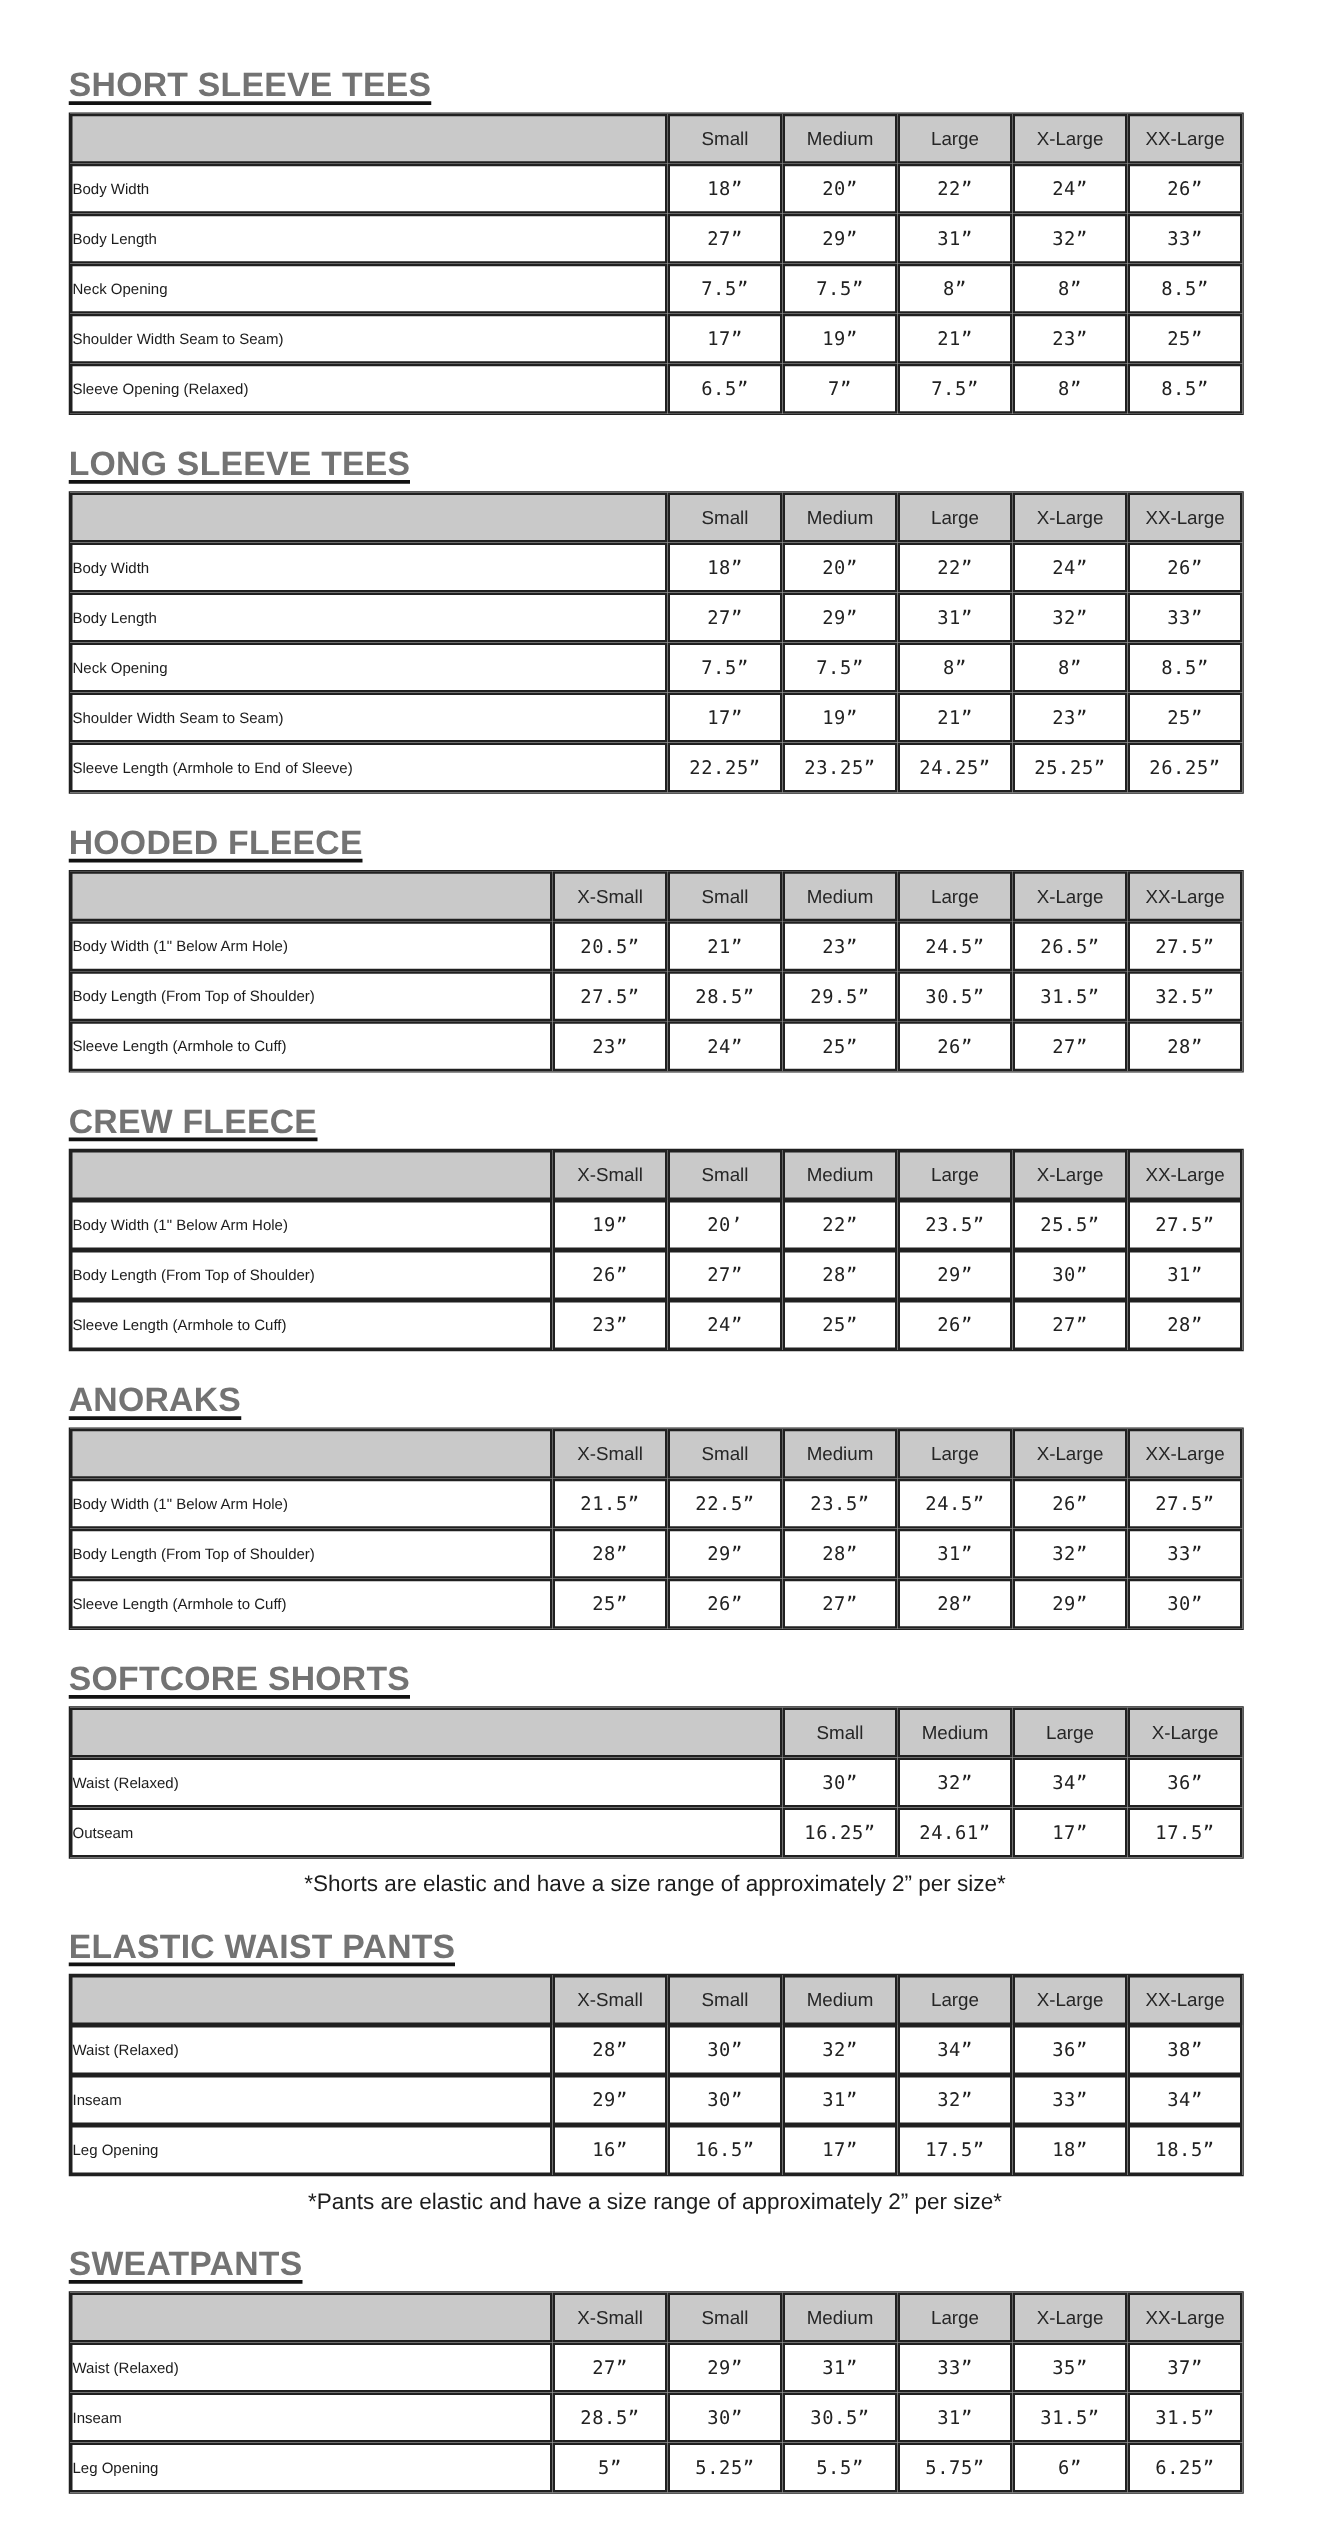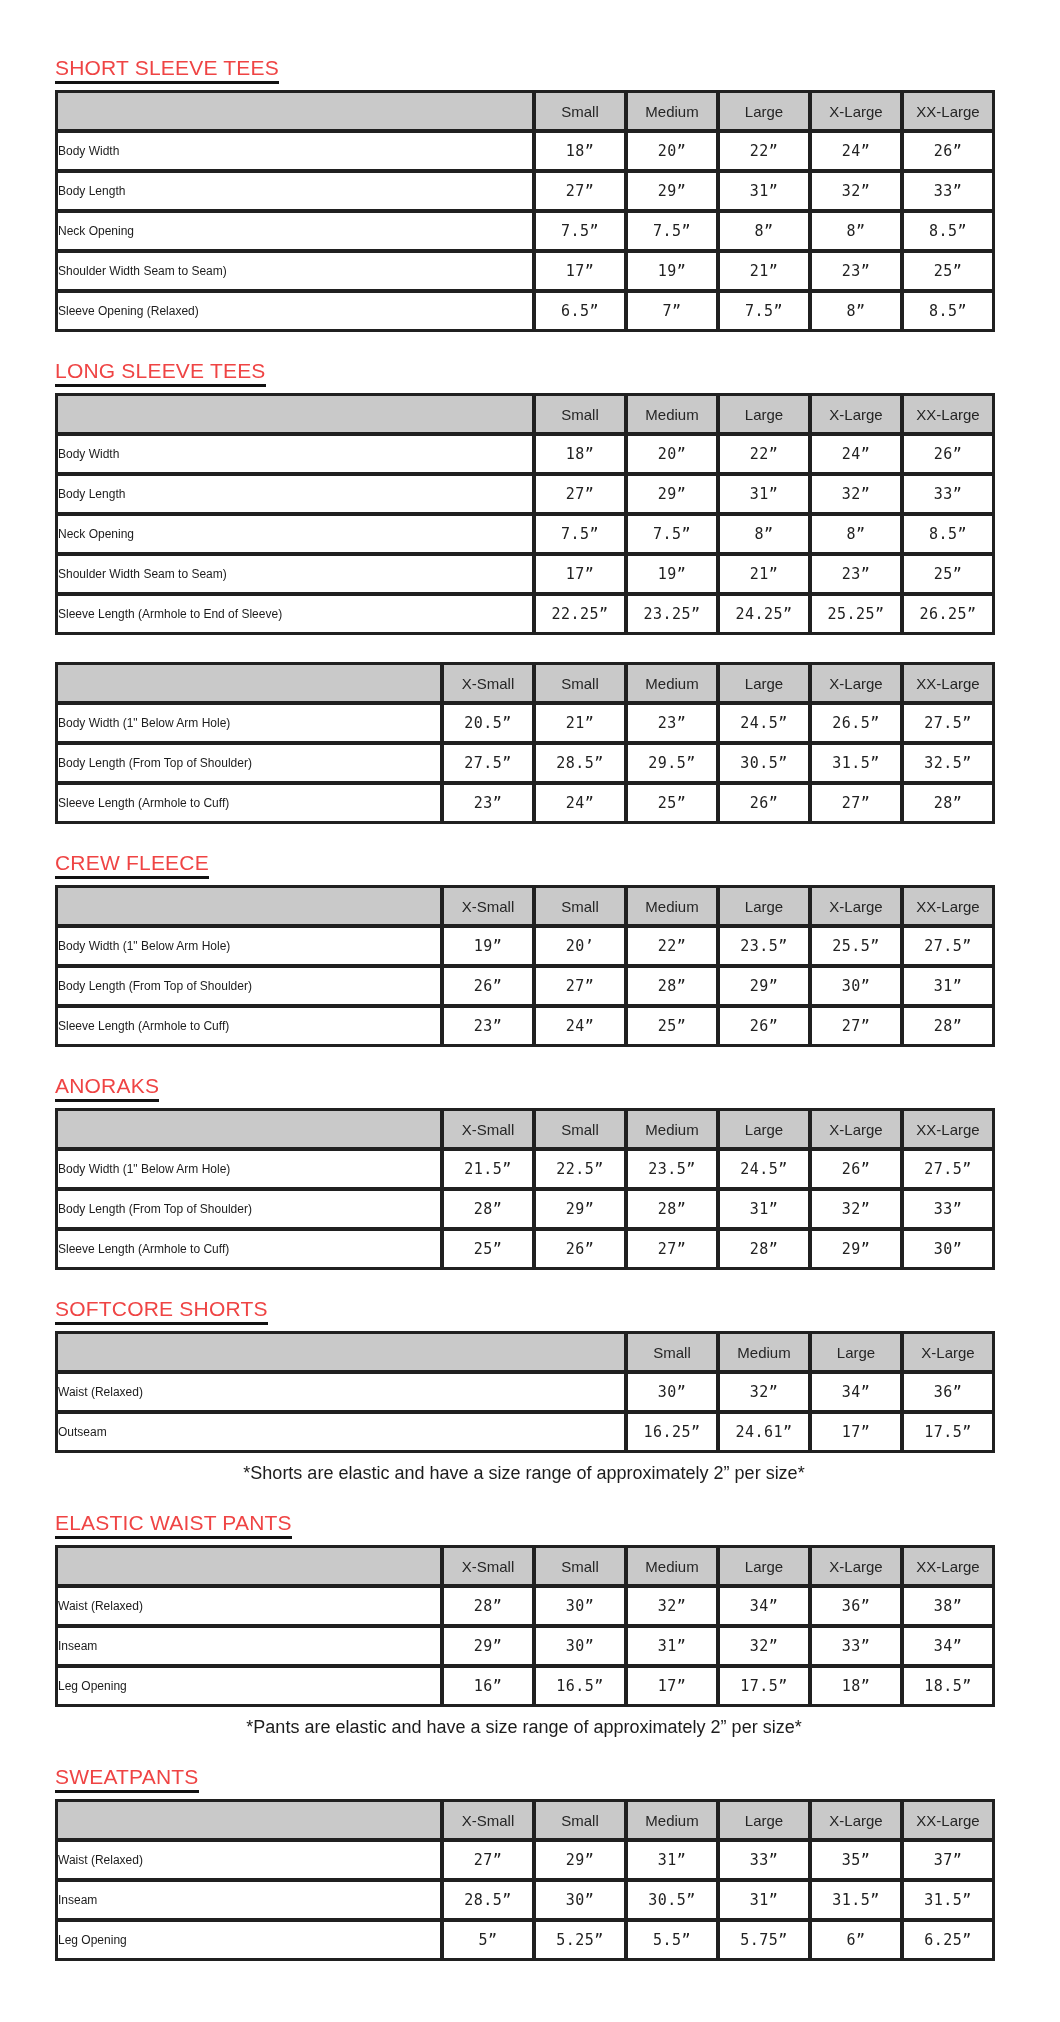--- a/index.html
+++ b/index.html
@@ -18,25 +18,25 @@
     padding: 56px 0 60px 55px;
   }
   .chart-section {
     margin-top: 27px;
   }
   .chart-section:first-child {
     margin-top: 0;
   }
   .section-title {
     margin: 0 0 6px 0;
-    font-size: 21px;
+    font-size: 27px;
     line-height: 24px;
-    font-weight: 400;
+    font-weight: 700;
     letter-spacing: 0.2px;
-    color: #ef4444;
+    color: #737373;
   }
   .title-text {
     display: inline-block;
     border-bottom: 3px solid #121212;
     padding-bottom: 1px;
   }
   table.size-table {
     border-collapse: separate;
     border-spacing: 0;
     table-layout: fixed;
@@ -211,20 +211,21 @@
             <td class="size-value">22.25”</td>
             <td class="size-value">23.25”</td>
             <td class="size-value">24.25”</td>
             <td class="size-value">25.25”</td>
             <td class="size-value">26.25”</td>
           </tr>
         </tbody>
       </table>
     </section>
     <section class="chart-section">
+      <h2 class="section-title"><span class="title-text">HOODED FLEECE</span></h2>
       <table class="size-table">
         <colgroup>
           <col style="width: 386px;">
           <col style="width: 92px;">
           <col style="width: 92px;">
           <col style="width: 92px;">
           <col style="width: 92px;">
           <col style="width: 92px;">
           <col style="width: 92px;">
         </colgroup>

